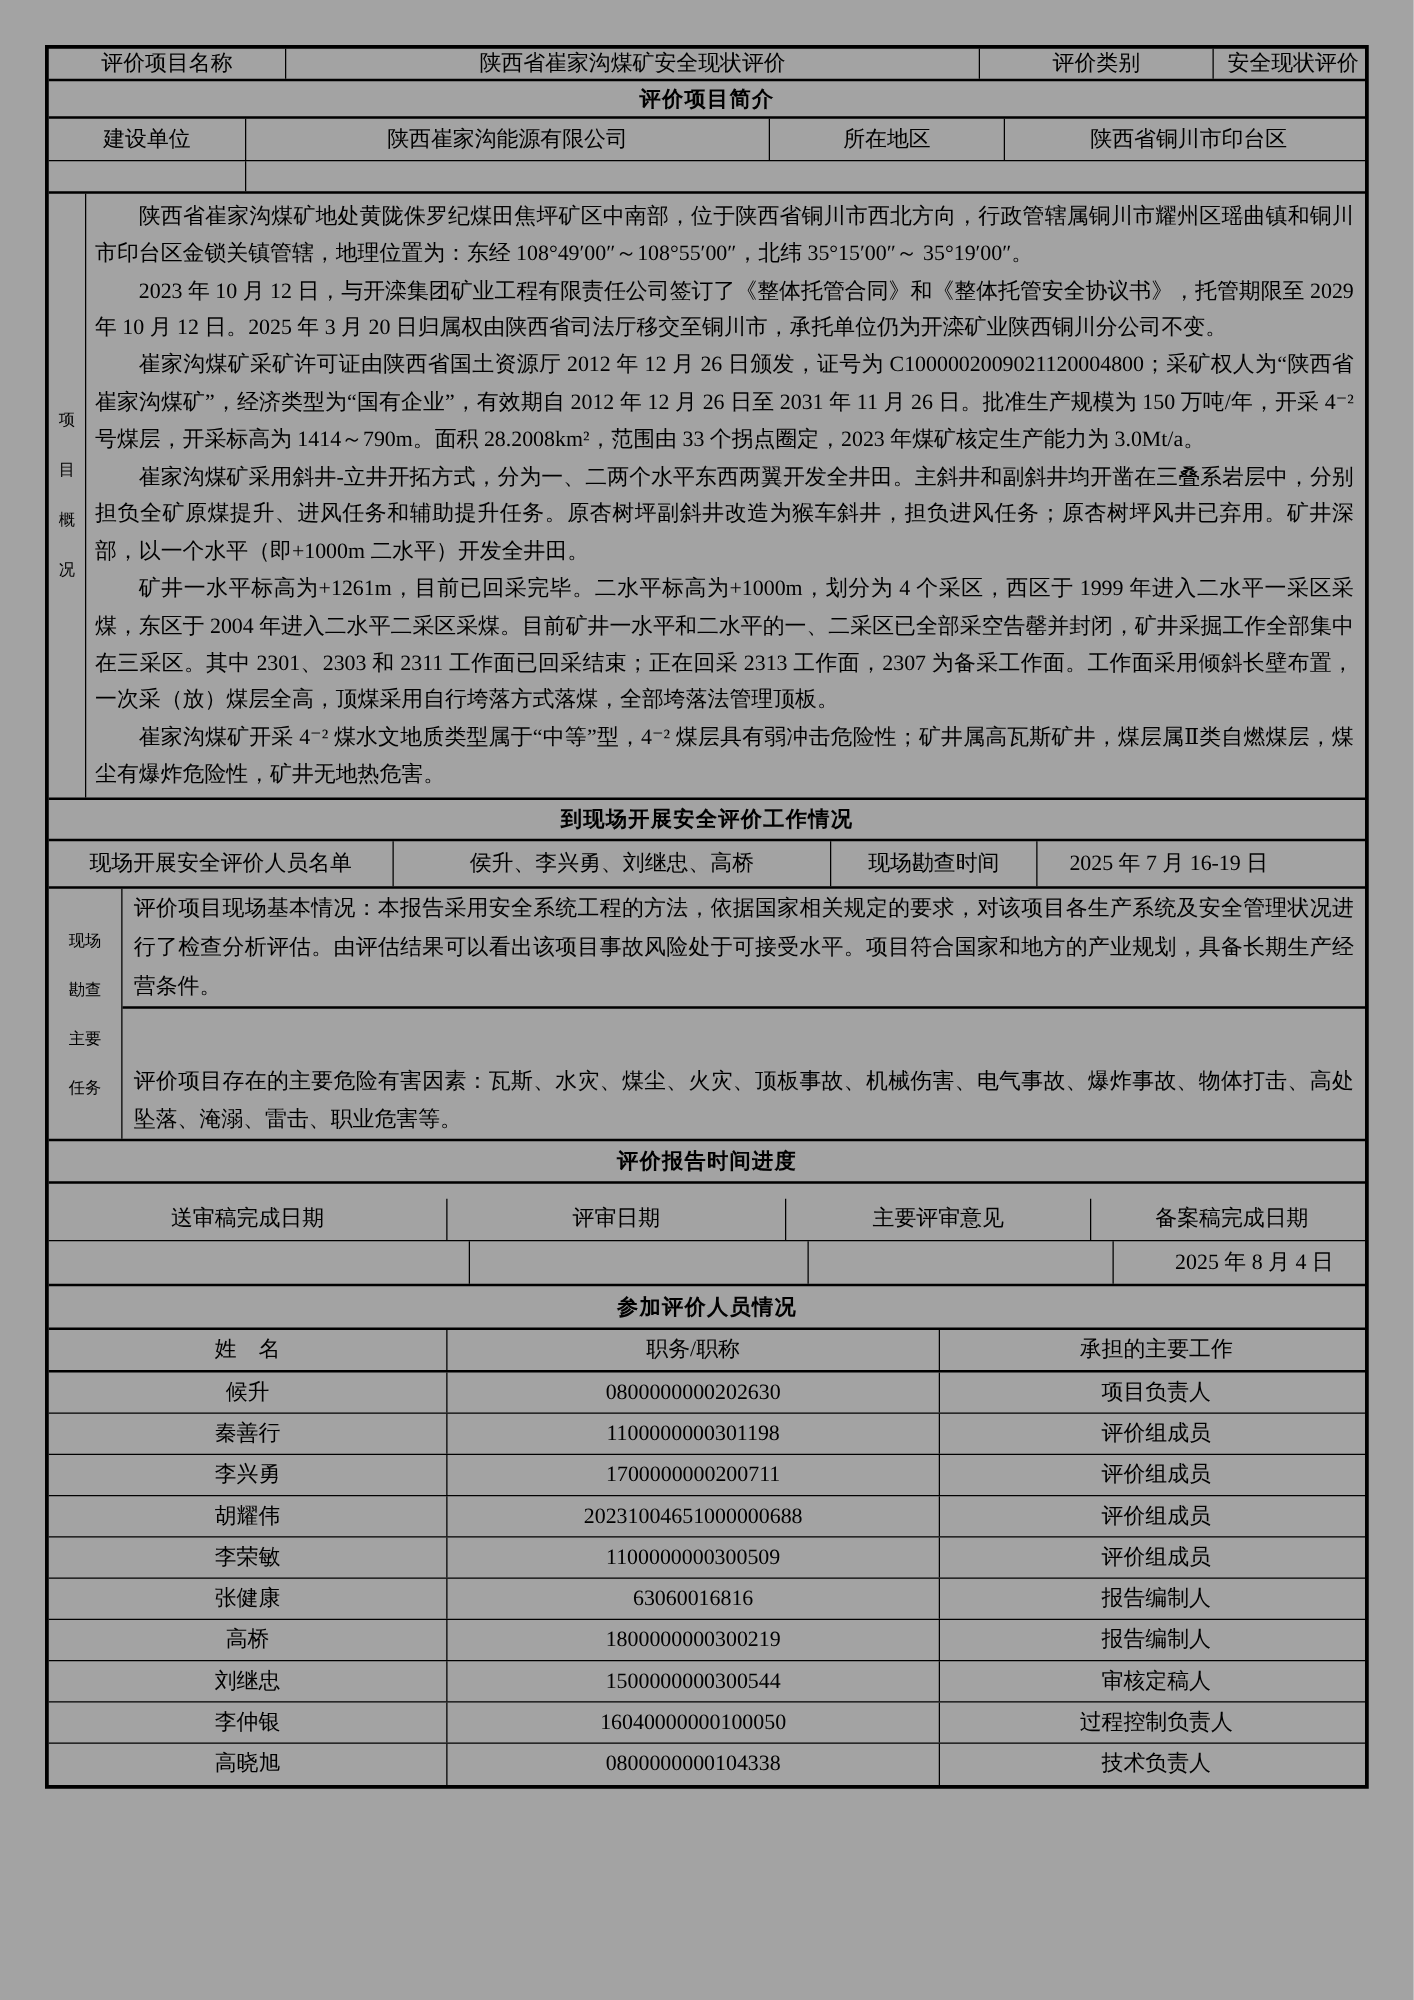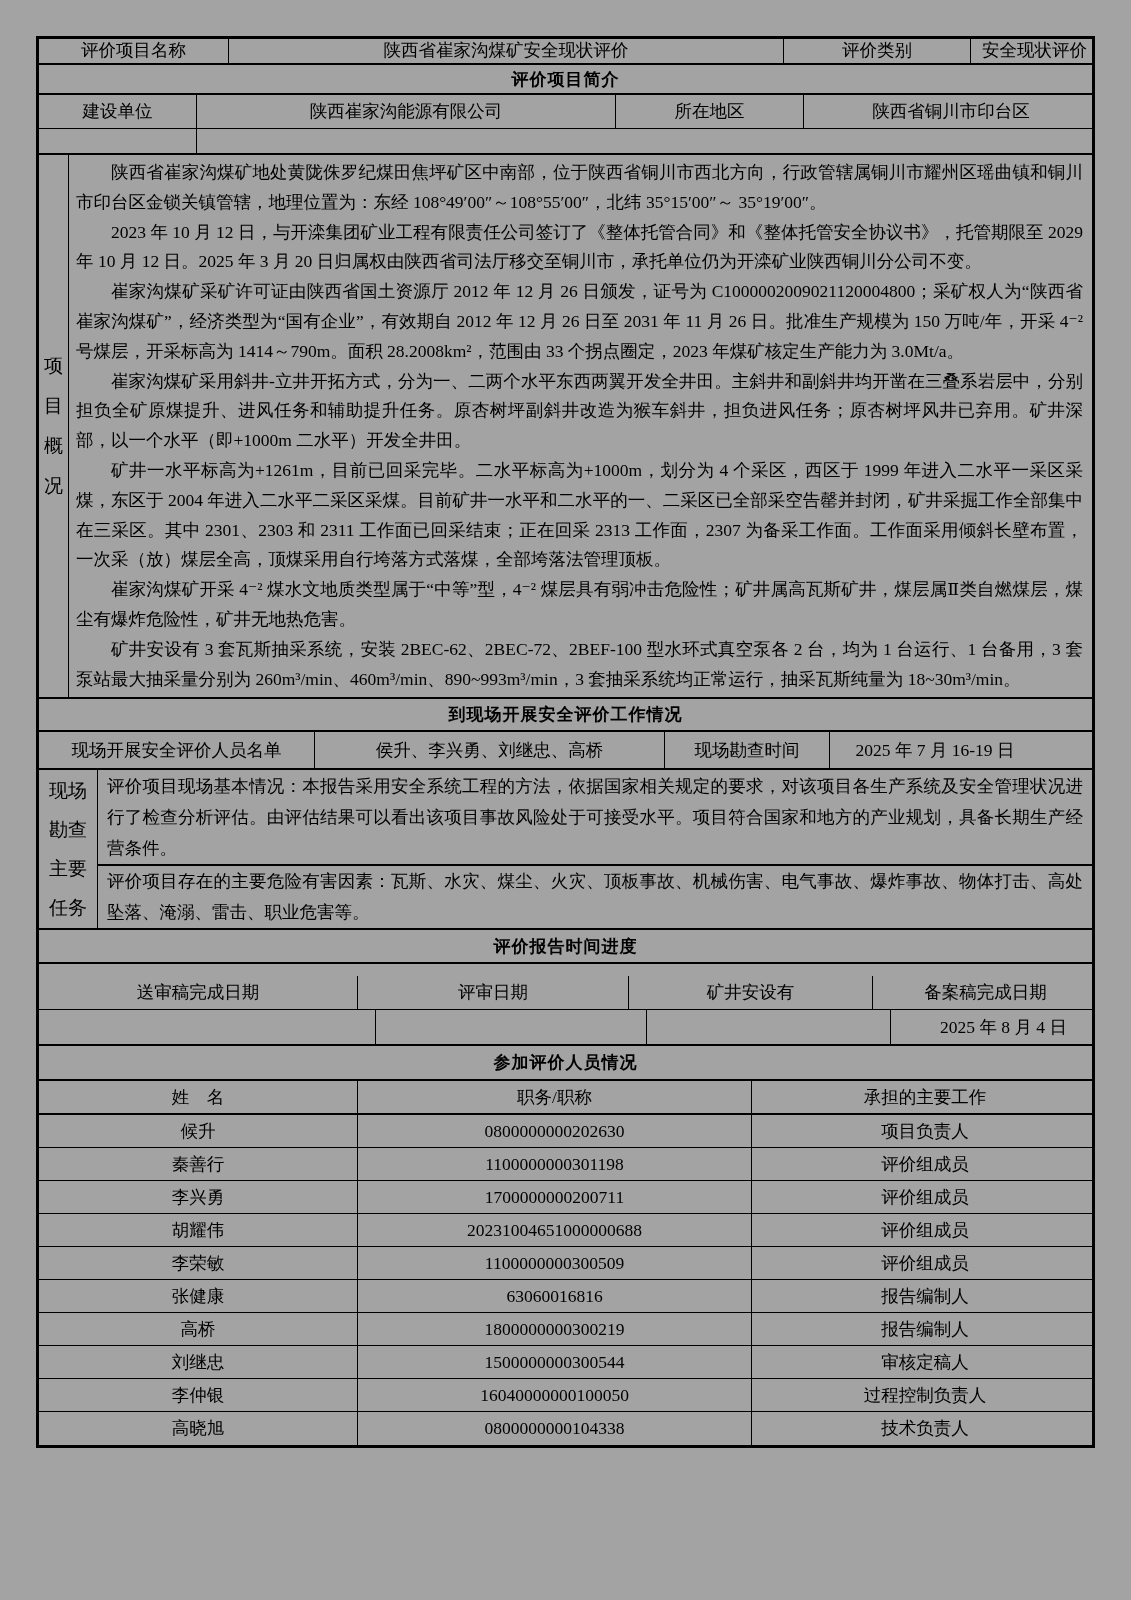--- a/index.html
+++ b/index.html
@@ -28,34 +28,34 @@
     font-weight:bold; font-size:17px; letter-spacing:1px;
   }
 
   
   .vlabel-cell {
     flex:none; display:flex; align-items:center; justify-content:center;
     border-right:1px solid #000;
   }
   .vlabel {
     width:19px; word-break:break-all; text-align:center;
-    font-size:19px; line-height:40px;
+    font-size:13px; line-height:40px;
   }
   .vlabel.wide { width:38px; line-height:39px; }
 
   .para-cell { flex:1 1 auto; padding:3px 9px 3px 7px; }
   .para-cell p {
     text-indent:2em; line-height:29.8px; font-size:17.5px;
     text-align:justify;
   }
 
   .task-cell { flex:1 1 auto; padding:2px 9px 2px 9px; display:flex; align-items:center; }
   .task-cell p { line-height:31px; font-size:17.5px; text-align:justify; }
 
-  .stack { flex:1 1 auto; display:flex; flex-direction:column; }
+  .stack { flex:1 1 auto; display:flex; flex-direction:column;gap:42px; }
 
   
   .h-r1 { height:26px; }
   .h-hdr1 { height:30px; }
   .h-r3 { height:34px; }
   .h-r4 { height:26px; }
   .h-hdr2 { height:33px; }
   .h-team { height:38px; }
   .h-taskA { height:96px; }
   .h-taskB { height:62px; }
@@ -107,21 +107,20 @@
       <div class="vlabel-cell w-30">
         <div class="vlabel">项目概况</div>
       </div>
       <div class="para-cell">
         <p>陕西省崔家沟煤矿地处黄陇侏罗纪煤田焦坪矿区中南部，位于陕西省铜川市西北方向，行政管辖属铜川市耀州区瑶曲镇和铜川市印台区金锁关镇管辖，地理位置为：东经 108°49′00″～108°55′00″，北纬 35°15′00″～ 35°19′00″。</p>
         <p>2023 年 10 月 12 日，与开滦集团矿业工程有限责任公司签订了《整体托管合同》和《整体托管安全协议书》，托管期限至 2029 年 10 月 12 日。2025 年 3 月 20 日归属权由陕西省司法厅移交至铜川市，承托单位仍为开滦矿业陕西铜川分公司不变。</p>
         <p>崔家沟煤矿采矿许可证由陕西省国土资源厅 2012 年 12 月 26 日颁发，证号为 C1000002009021120004800；采矿权人为“陕西省崔家沟煤矿”，经济类型为“国有企业”，有效期自 2012 年 12 月 26 日至 2031 年 11 月 26 日。批准生产规模为 150 万吨/年，开采 4⁻² 号煤层，开采标高为 1414～790m。面积 28.2008km²，范围由 33 个拐点圈定，2023 年煤矿核定生产能力为 3.0Mt/a。</p>
         <p>崔家沟煤矿采用斜井-立井开拓方式，分为一、二两个水平东西两翼开发全井田。主斜井和副斜井均开凿在三叠系岩层中，分别担负全矿原煤提升、进风任务和辅助提升任务。原杏树坪副斜井改造为猴车斜井，担负进风任务；原杏树坪风井已弃用。矿井深部，以一个水平（即+1000m 二水平）开发全井田。</p>
         <p>矿井一水平标高为+1261m，目前已回采完毕。二水平标高为+1000m，划分为 4 个采区，西区于 1999 年进入二水平一采区采煤，东区于 2004 年进入二水平二采区采煤。目前矿井一水平和二水平的一、二采区已全部采空告罄并封闭，矿井采掘工作全部集中在三采区。其中 2301、2303 和 2311 工作面已回采结束；正在回采 2313 工作面，2307 为备采工作面。工作面采用倾斜长壁布置，一次采（放）煤层全高，顶煤采用自行垮落方式落煤，全部垮落法管理顶板。</p>
         <p>崔家沟煤矿开采 4⁻² 煤水文地质类型属于“中等”型，4⁻² 煤层具有弱冲击危险性；矿井属高瓦斯矿井，煤层属Ⅱ类自燃煤层，煤尘有爆炸危险性，矿井无地热危害。</p>
-        <p>矿井安设有 3 套瓦斯抽采系统，安装 2BEC-62、2BEC-72、2BEF-100 型水环式真空泵各 2 台，均为 1 台运行、1 台备用，3 套泵站最大抽采量分别为 260m³/min、460m³/min、890~993m³/min，3 套抽采系统均正常运行，抽采瓦斯纯量为 18~30m³/min。</p>
       </div>
     </div>
 
     <div class="row b-thick h-hdr2 sec-hdr">到现场开展安全评价工作情况</div>
 
     <div class="row b-thick h-team">
       <div class="cell w-334">现场开展安全评价人员名单</div>
       <div class="cell w-350">侯升、李兴勇、刘继忠、高桥</div>
       <div class="cell w-165">现场勘查时间</div>
       <div class="cell w-210 last">2025 年 7 月 16-19 日</div>
@@ -139,21 +138,21 @@
           <p>评价项目存在的主要危险有害因素：瓦斯、水灾、煤尘、火灾、顶板事故、机械伤害、电气事故、爆炸事故、物体打击、高处坠落、淹溺、雷击、职业危害等。</p>
         </div>
       </div>
     </div>
 
     <div class="row b-thick h-hdr3 sec-hdr">评价报告时间进度</div>
 
     <div class="row b-thin h-schh">
       <div class="cell w-319">送审稿完成日期</div>
       <div class="cell w-271">评审日期</div>
-      <div class="cell w-244">矿井安设有</div>
+      <div class="cell w-244">主要评审意见</div>
       <div class="cell w-225 last">备案稿完成日期</div>
     </div>
 
     <div class="row b-thick h-schv">
       <div class="cell w-319"></div>
       <div class="cell w-271"></div>
       <div class="cell w-244"></div>
       <div class="cell w-225 last">2025 年 8 月 4 日</div>
     </div>
 

